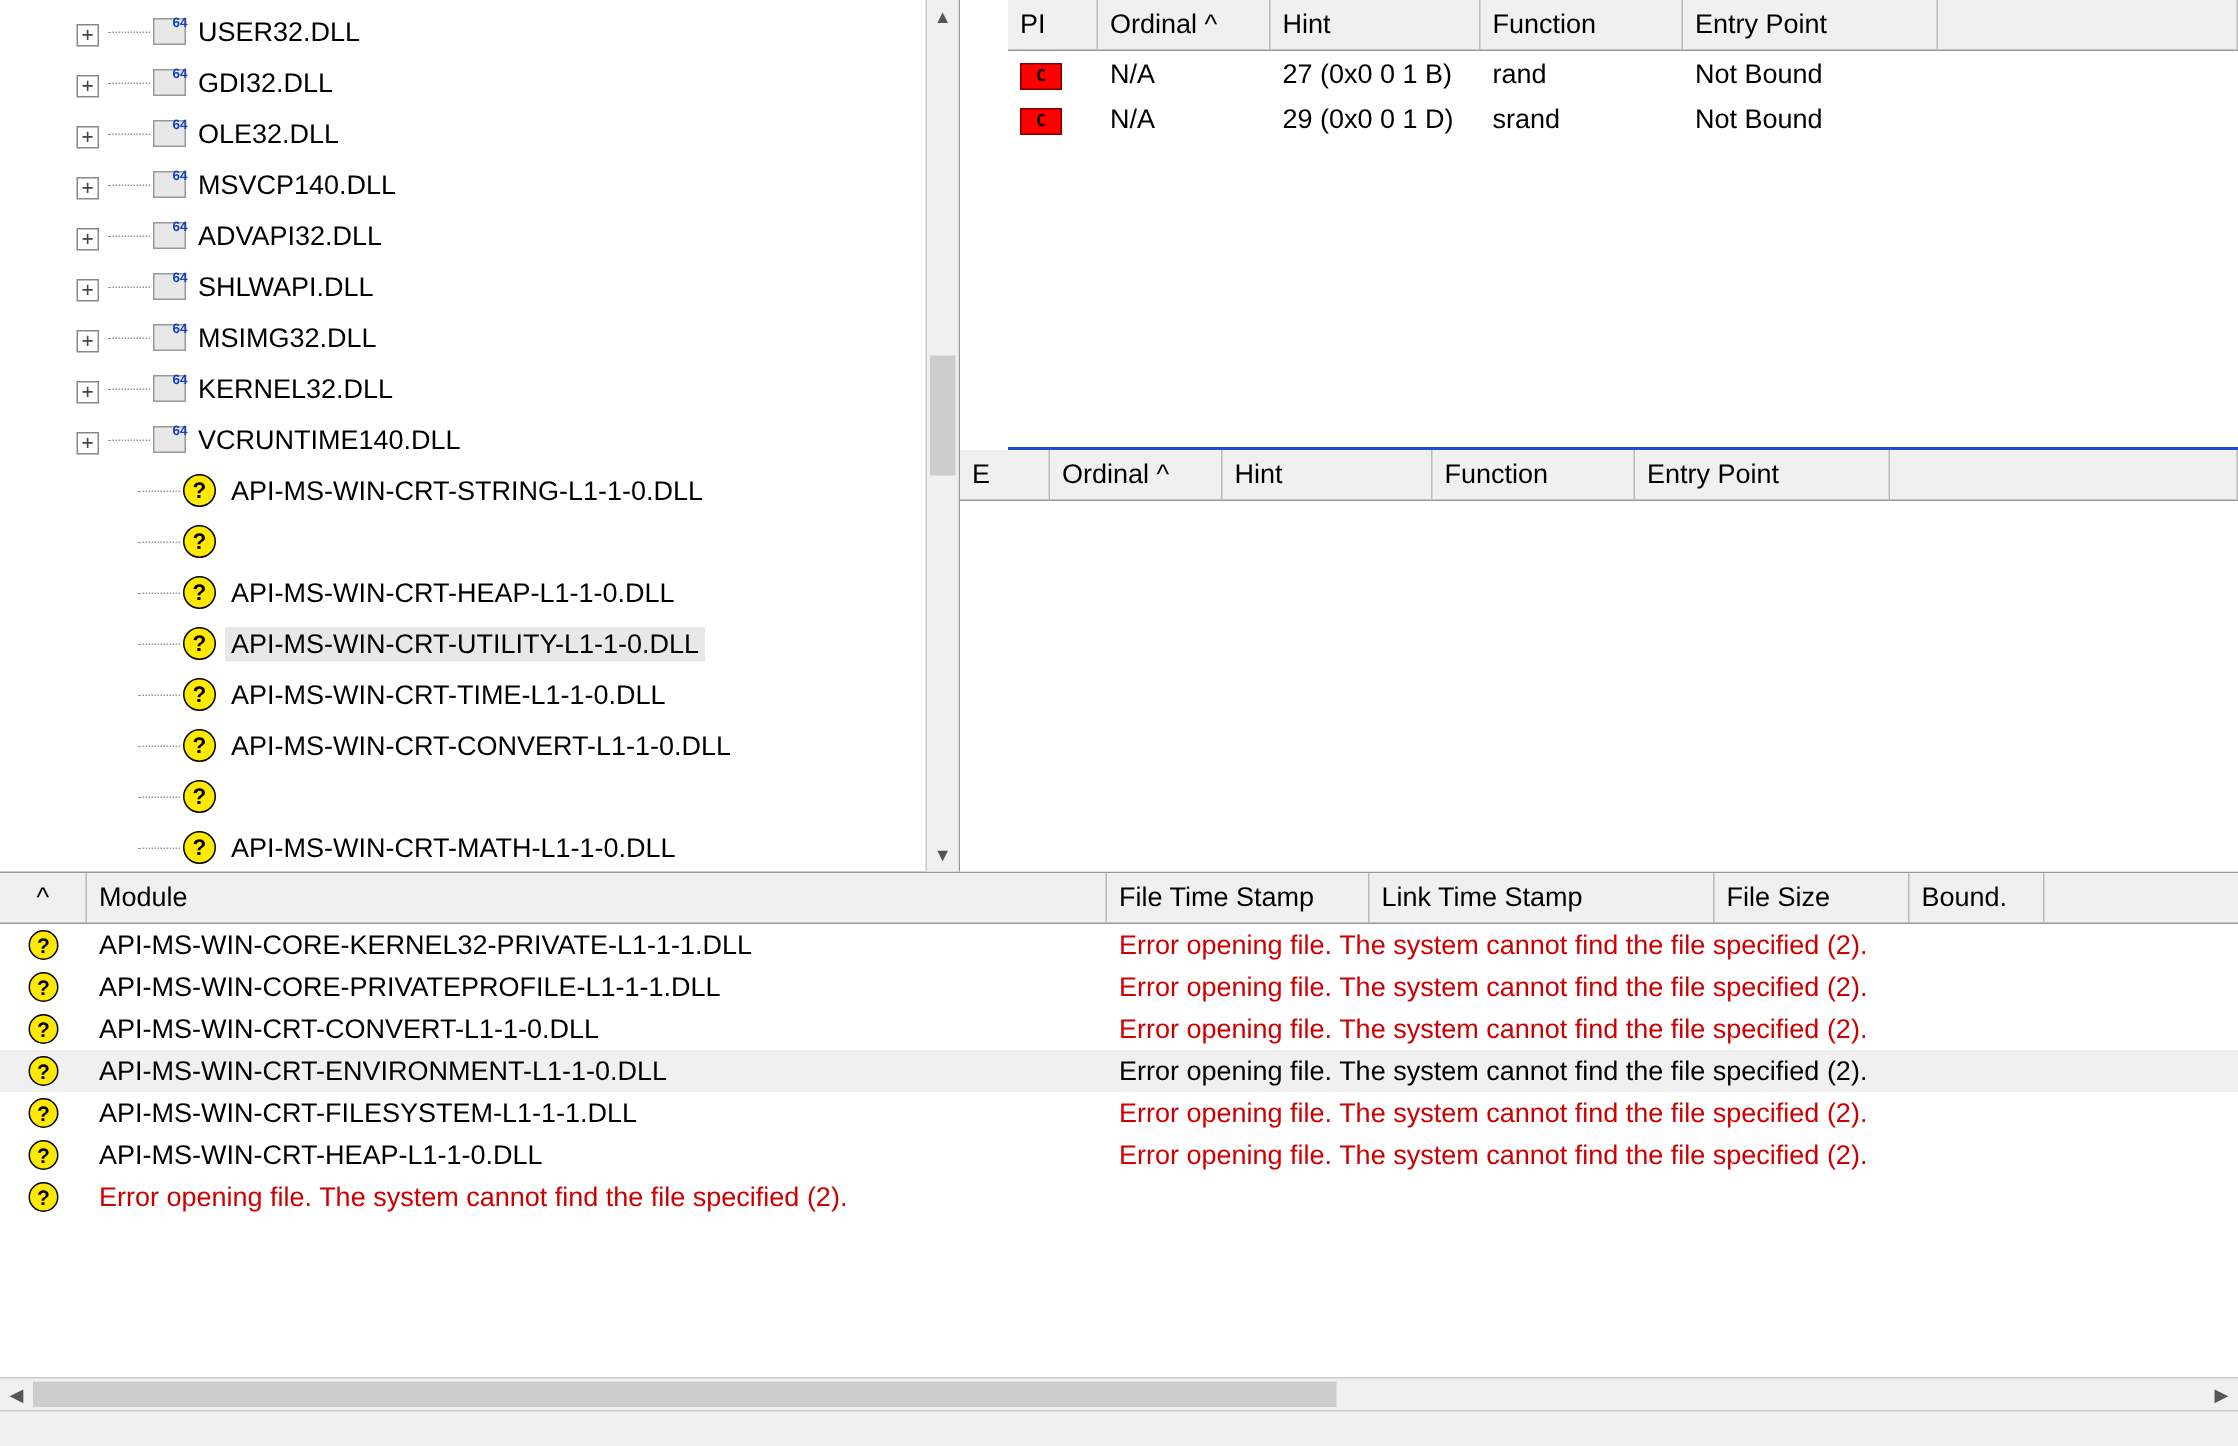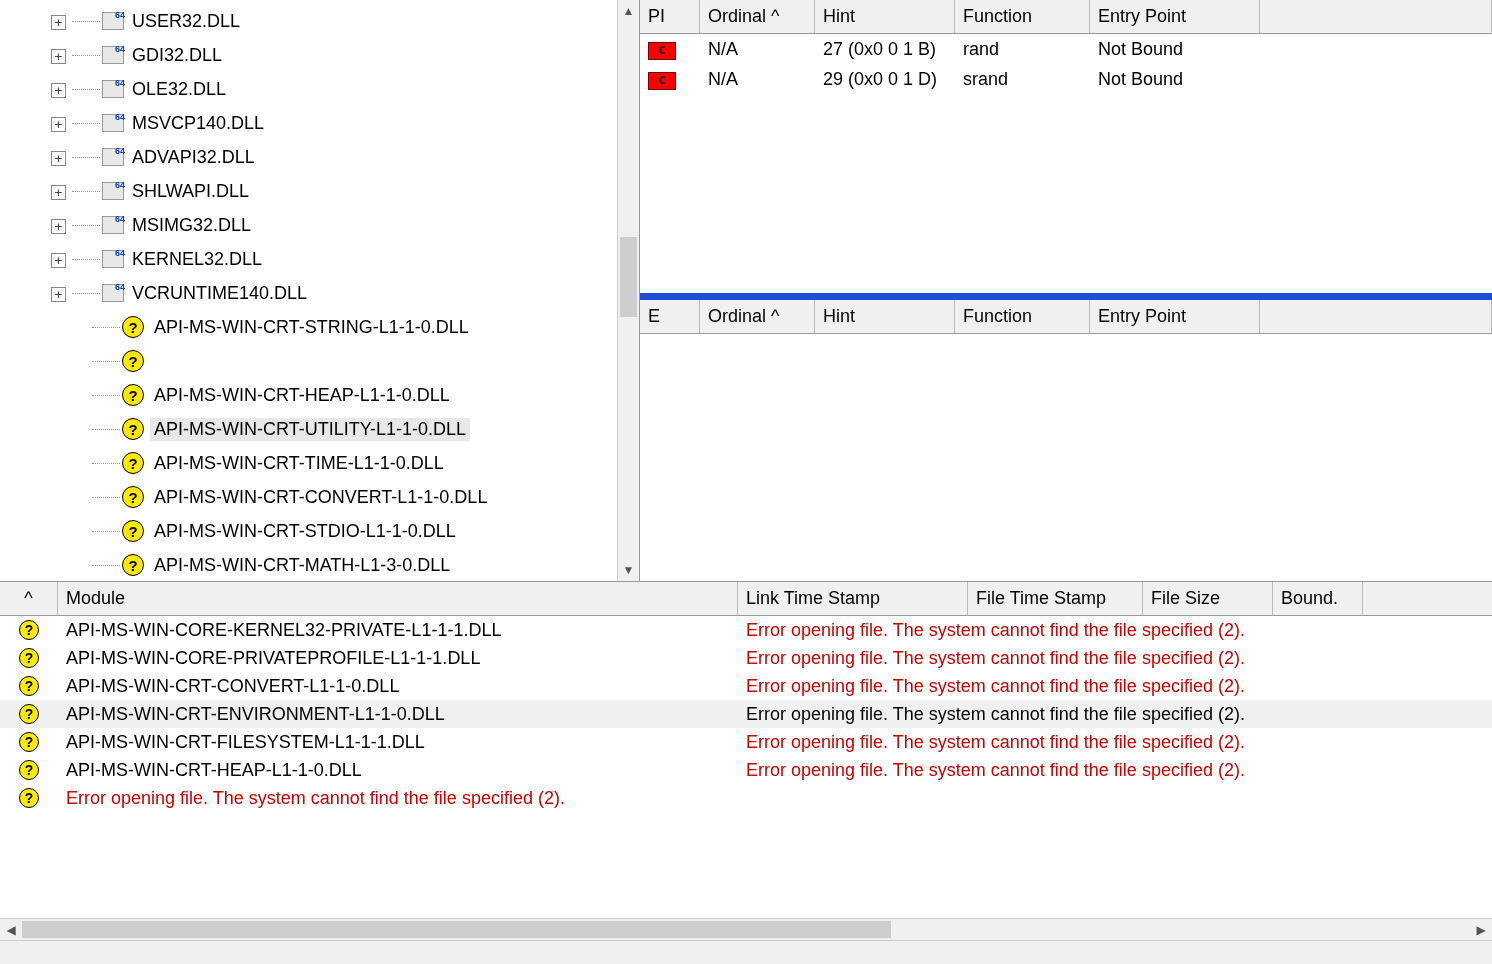--- a/index.html
+++ b/index.html
@@ -15,21 +15,21 @@
   .dll-ico.mod { background:#e8e8e8; border:1px solid #999; }
   .dll-ico.mod::after { content:"64"; font-size:9px; font-weight:bold; color:#1040c0; position:absolute; right:-2px; top:-2px; line-height:1; }
   .q-ico { width:22px; height:22px; border-radius:50%; background:#ffe900; border:1.5px solid #000; display:inline-flex; align-items:center; justify-content:center; font-weight:bold; font-size:15px; color:#000; margin-right:6px; }
   .tree-label { padding:1px 4px; }
   .tree-label.sel { background:#e8e8e8; }
   .vscroll { width:22px; background:#f0f0f0; border-left:1px solid #ccc; display:flex; flex-direction:column; }
   .vscroll .arr { height:22px; display:flex; align-items:center; justify-content:center; color:#555; font-size:12px; cursor:pointer; }
   .vscroll .track { flex:1; position:relative; }
   .vscroll .thumb { position:absolute; left:2px; right:2px; background:#cdcdcd; }
   .right { flex:1; display:flex; flex-direction:column; }
-  .pane { border-bottom:7px solid #1d4ed8; }
+  .pane { border-bottom:2px solid #1d4ed8;margin-left:32px; }
   .hdr-row { display:flex; background:#f0f0f0; height:34px; align-items:stretch; border-bottom:1px solid #999; }
   .hdr-cell { border-right:1px solid #bbb; padding:4px 8px; display:flex; align-items:center; cursor:pointer; user-select:none; color:#000; }
   .data-row { display:flex; height:30px; align-items:center; }
   .data-cell { padding:2px 8px; overflow:hidden; white-space:nowrap; }
   .c-badge { width:28px; height:18px; background:#ff0000; border:1px solid #800000; display:inline-flex; align-items:center; justify-content:center; font-size:11px; font-weight:bold; color:#000; font-family:monospace; }
   .imports-pane { height:300px; display:flex; flex-direction:column; }
   .imports-body { flex:1; background:#fff; }
   .exports-pane { flex:1; display:flex; flex-direction:column; }
   .exports-body { flex:1; background:#fff; }
   .bottom { flex:1; display:flex; flex-direction:column; overflow:hidden; }
@@ -139,27 +139,26 @@
           <div class="tree-row">
             <span style="display:inline-block;width:90px;"></span>
             <span class="dots"></span>
             <span class="q-ico">?</span>
             <span class="tree-label">API-MS-WIN-CRT-CONVERT-L1-1-0.DLL</span>
           </div>
           <div class="tree-row">
             <span style="display:inline-block;width:90px;"></span>
             <span class="dots"></span>
             <span class="q-ico">?</span>
-            <span class="tree-label">API-MS-WIN-CRT-STDIO-L1-1-0.DLL</span>
-          </div>
-          <div class="tree-row">
-            <span style="display:inline-block;width:90px;"></span>
-            <span class="dots"></span>
-            <span class="q-ico">?</span>
-            <span class="tree-label">API-MS-WIN-CRT-MATH-L1-3-0.DLL</span>
+          </div>
+          <div class="tree-row">
+            <span style="display:inline-block;width:90px;"></span>
+            <span class="dots"></span>
+            <span class="q-ico">?</span>
+            <span class="tree-label">API-MS-WIN-CRT-MATH-L1-1-0.DLL</span>
           </div>
         </div>
       <div class="vscroll">
         <div class="arr">▲</div>
         <div class="track">
             <div class="thumb" style="top:40%; height:80px;"></div>
           </div>
         <div class="arr">▼</div>
       </div>
     </div>
@@ -202,22 +201,22 @@
         </div>
         <div class="exports-body"></div>
       </div>
     </div>
   </div>
 
   <div class="bottom">
     <div class="hdr-row">
       <div class="hdr-cell mw0">^</div>
       <div class="hdr-cell mw1">Module</div>
+      <div class="hdr-cell mw2">File Time Stamp</div>
       <div class="hdr-cell mw3">Link Time Stamp</div>
-      <div class="hdr-cell mw2">File Time Stamp</div>
       <div class="hdr-cell mw4">File Size</div>
       <div class="hdr-cell mw5">Bound.</div>
     </div>
     <div class="mod-body" id="mod-body">
         <div class="mod-row">
           <div class="data-cell mw0">
             <span class="q-ico" style="width:20px;height:20px;font-size:14px;margin:0">?</span>
           </div>
           <div class="data-cell mw1">API-MS-WIN-CORE-KERNEL32-PRIVATE-L1-1-1.DLL</div>
           <div class="data-cell err" style="flex:1">Error opening file. The system cannot find the file specified (2).</div>

